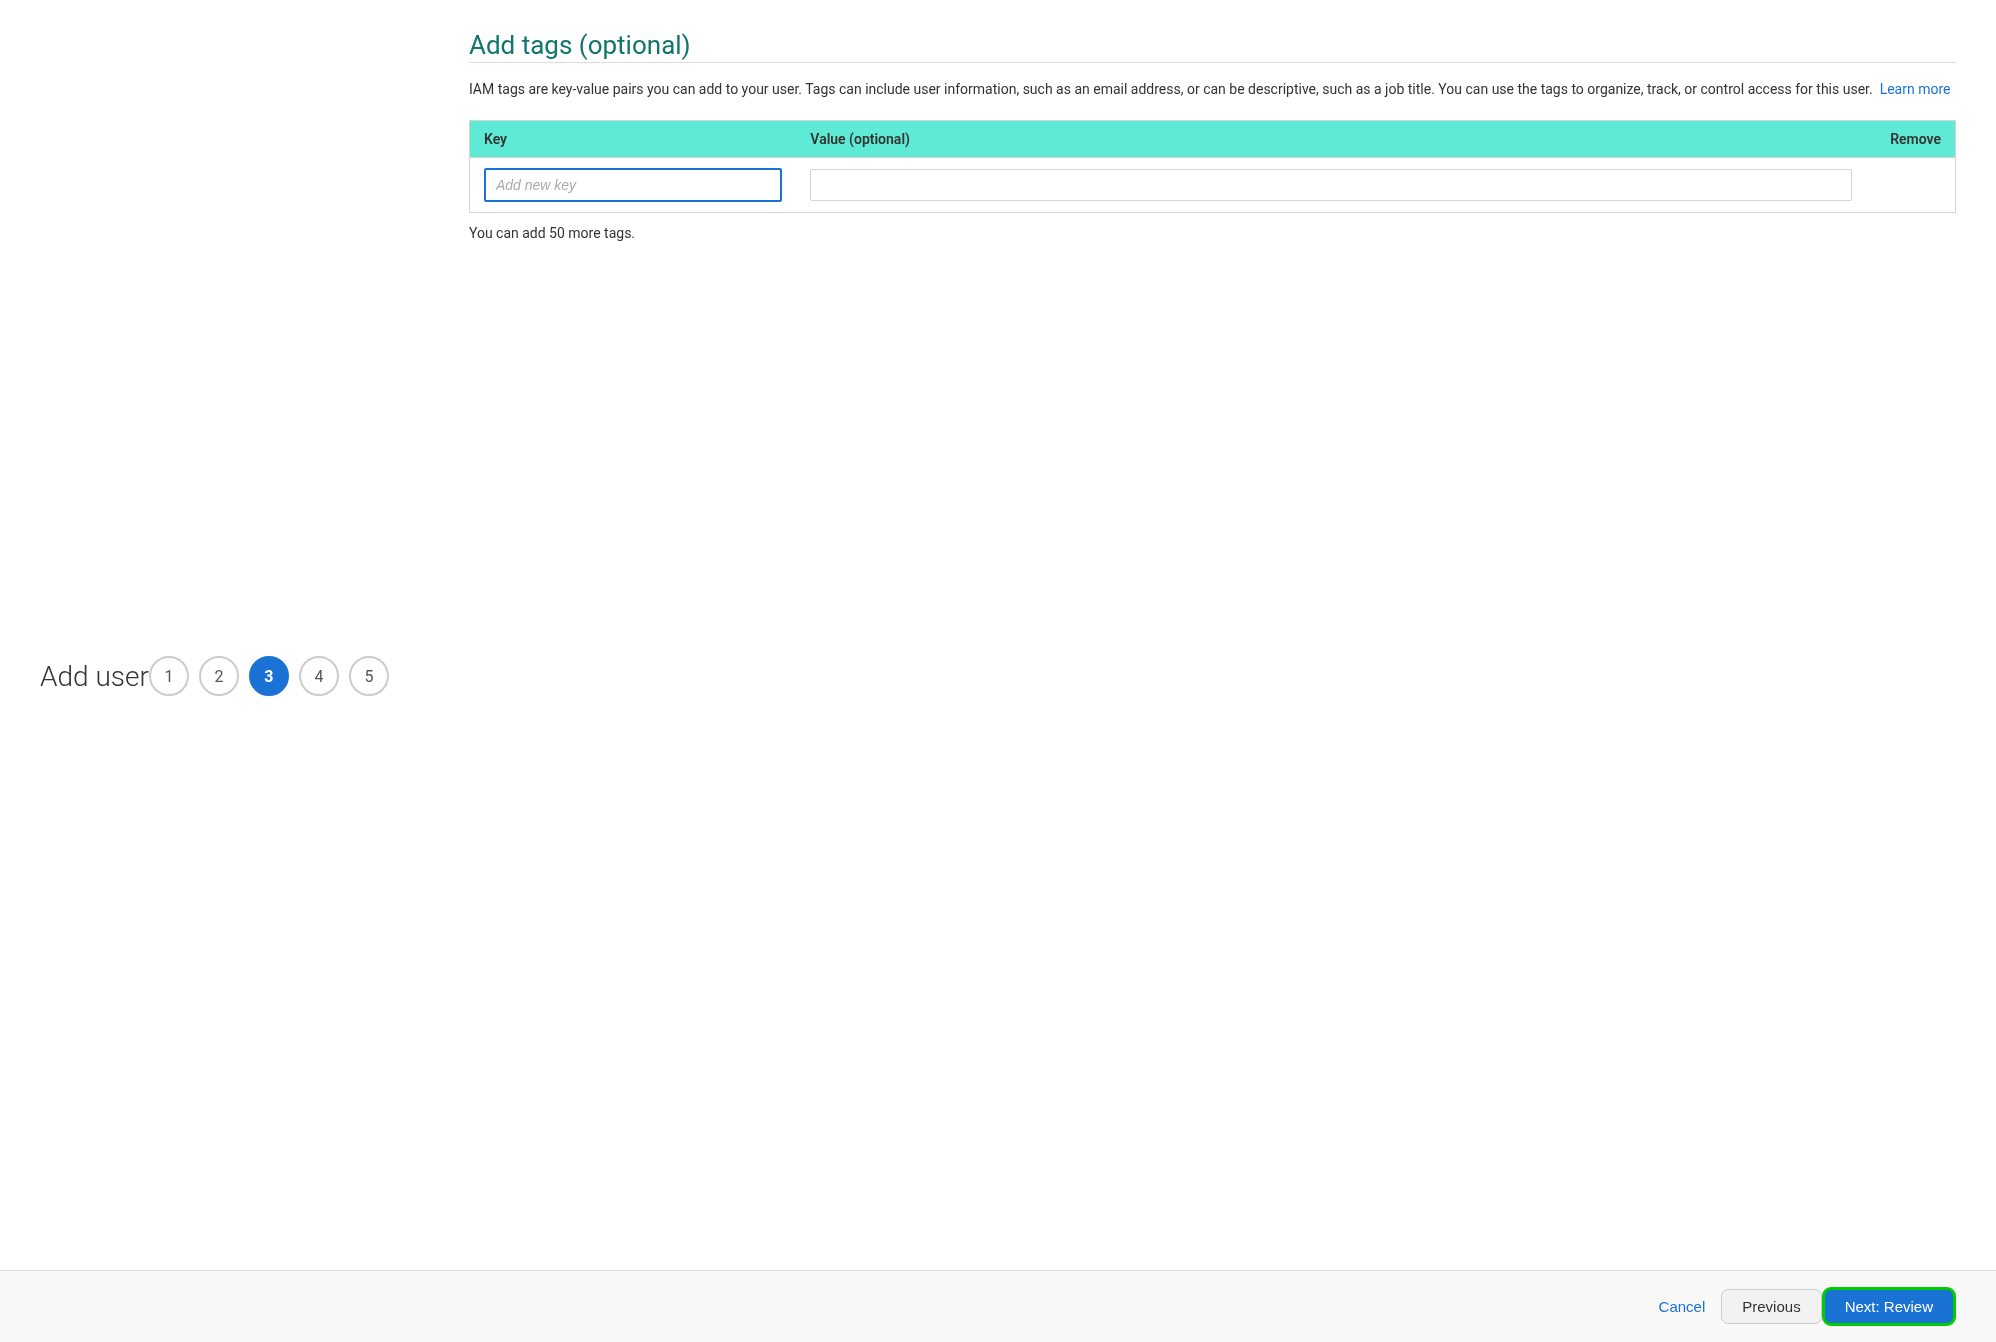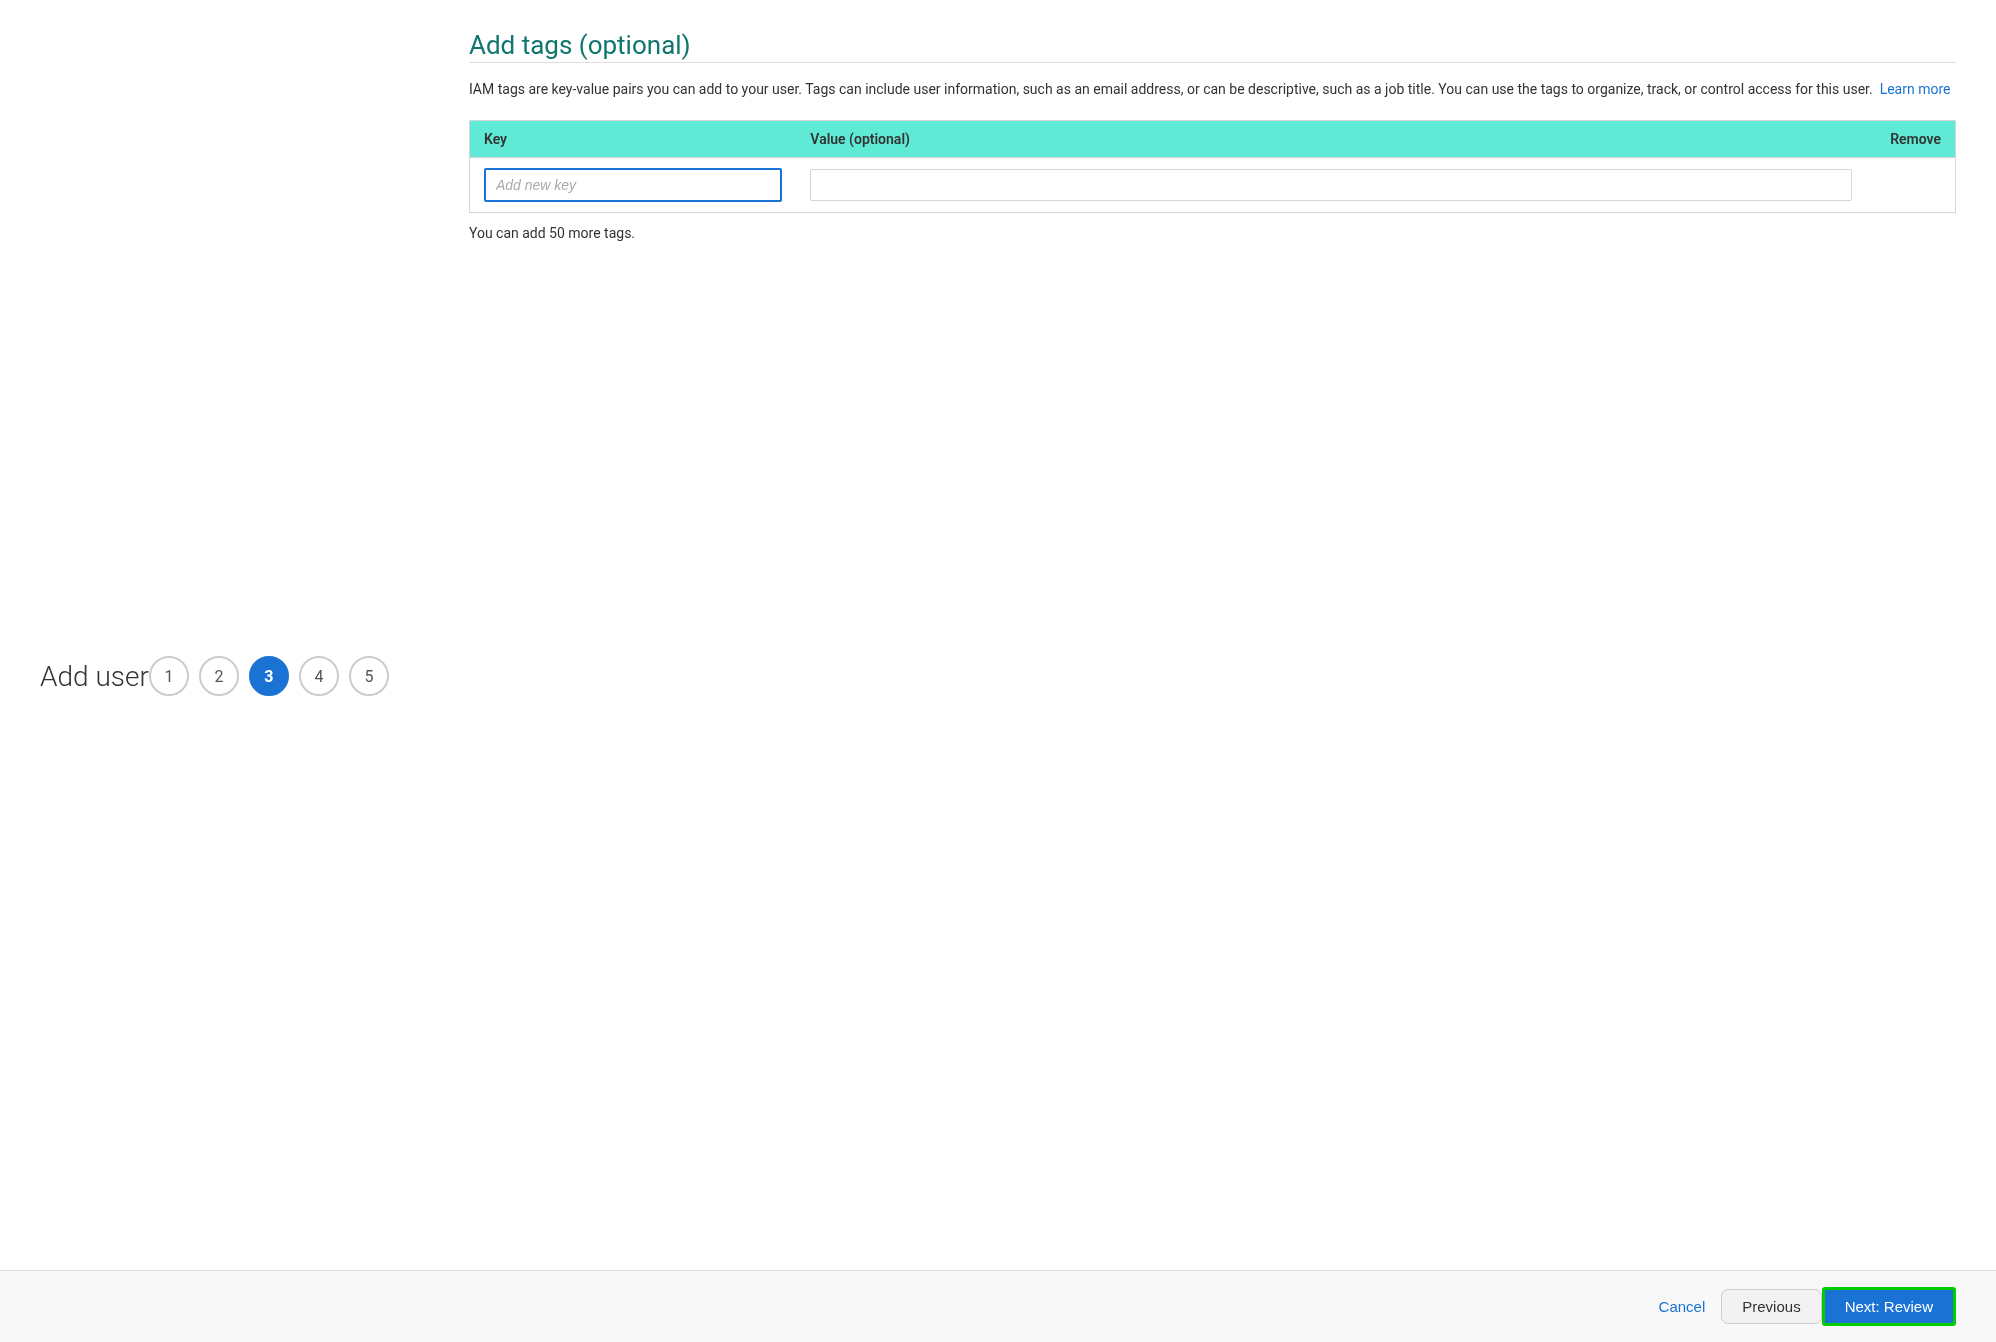--- a/index.html
+++ b/index.html
@@ -215,21 +215,21 @@
       font-weight: 500;
     }
 
     .btn-next {
       background: #1a73d4;
       border: 3px solid #00cc00;
       color: #ffffff;
       font-size: 15px;
       cursor: pointer;
       padding: 8px 20px;
-      border-radius: 3px;
+      border-radius: 9px;
       font-weight: 500;
     }
   </style>
 </head>
 <body>
 
 <div class="page-container">
 
   <div class="header">
     <h1 class="page-title">Add user</h1>

